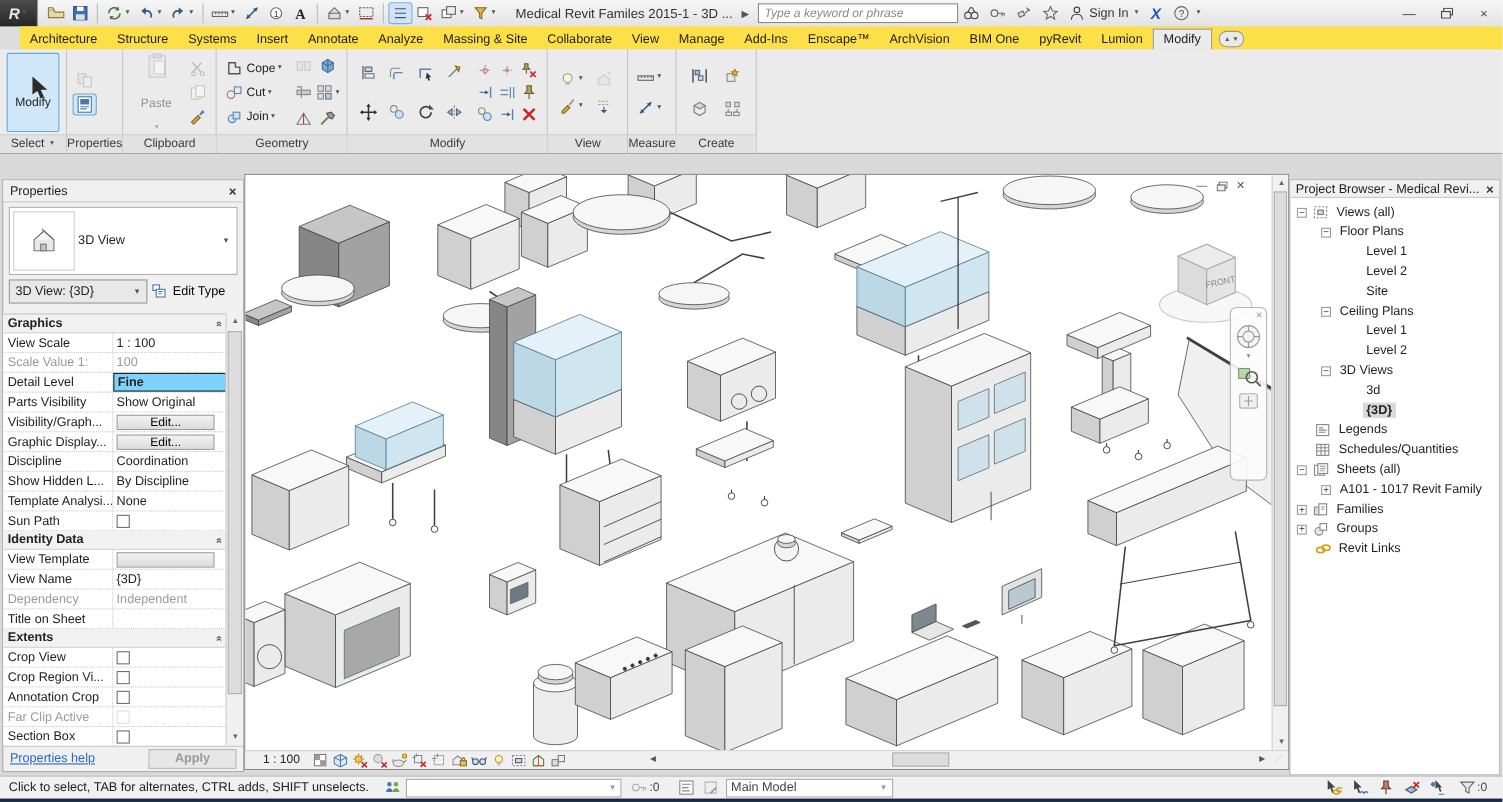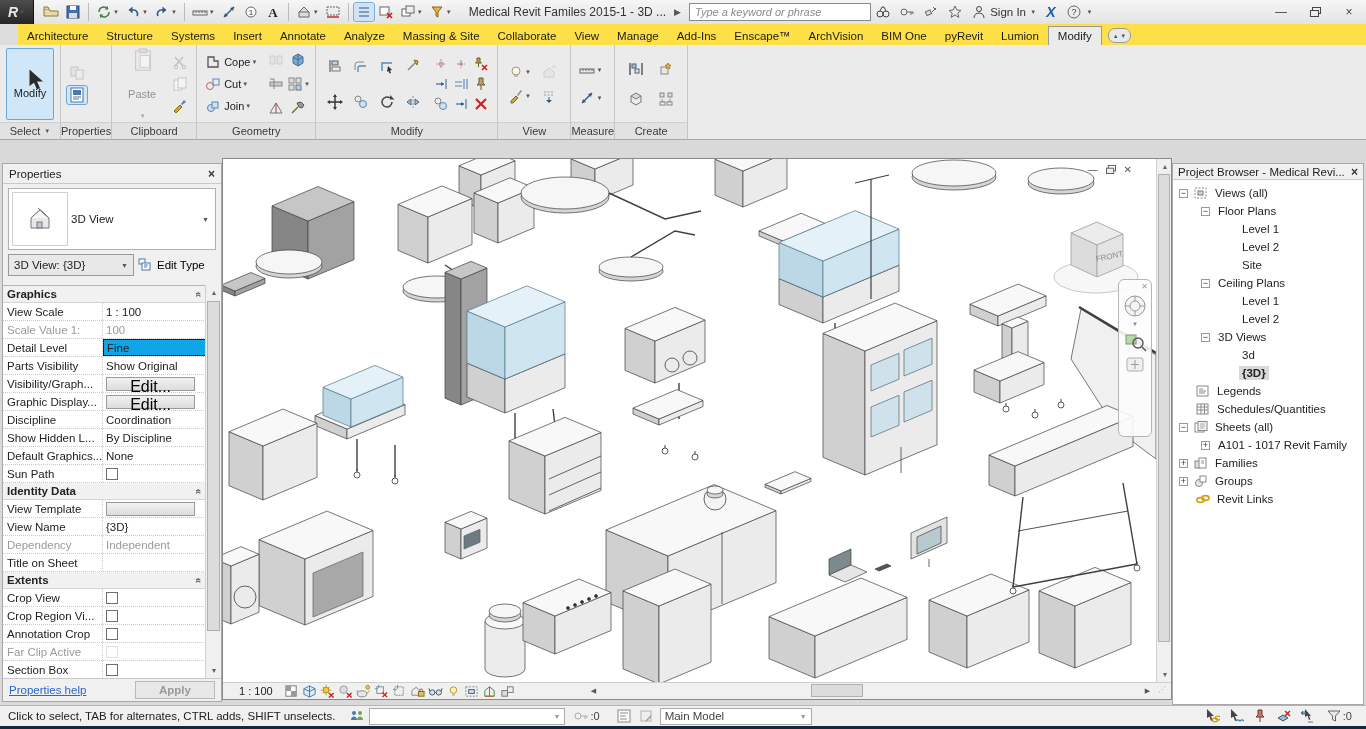--- a/index.html
+++ b/index.html
@@ -65,22 +65,22 @@
   .instrow { display:flex; margin:4px 5px; height:22px; }
   .instdd { flex:1; background:#e8e8e8; border:1px solid #9a9a9a; display:flex; align-items:center; padding:0 5px; font-size:11.5px; }
   .instdd .tdd { margin-left:auto; font-size:7px; color:#555; }
   .edittype { width:78px; margin-left:4px; background:#f0f0f0; border:none; display:flex; align-items:center; font-size:11.5px; gap:3px; }
   .pgrid { position:absolute; left:0; top:121px; width:203px; height:393px; background:#fff; border-top:1px solid #b5b5b5; overflow:hidden; }
   .psec { height:17px; background:#f1f1f1; border-bottom:1px solid #d5d5d5; display:flex; align-items:center; padding:0 4px; font-weight:bold; font-size:11.5px; }
   .psec .chev { margin-left:auto; display:inline-block; transform:rotate(90deg); color:#555; font-size:10px; }
   .prow { height:18px; display:flex; border-bottom:1px dotted #c9c9c9; align-items:flex-end; }
   .plabel { width:100px; padding:0 4px; border-right:1px dotted #c9c9c9; white-space:nowrap; overflow:hidden; font-size:11.5px; height:100%; display:flex; align-items:center; }
   .pval { flex:1; padding:0 3px; font-size:11.5px; white-space:nowrap; overflow:hidden; height:100%; display:flex; align-items:center; }
-  .pval.selcell { border:1px solid #222; background:#0ea5e9; }
-  .pbtn { width:92%; height:14px; background:linear-gradient(#f2f2f2,#dcdcdc); border:1px solid #9a9a9a; font-size:16px; font-family:"Liberation Sans",sans-serif; }
+  .pval.selcell { border:1px solid #222; background:#7dd3fc;font-weight:bold; }
+  .pbtn { width:92%; height:14px; background:linear-gradient(#f2f2f2,#dcdcdc); border:1px solid #9a9a9a; font-size:11px; font-family:"Liberation Sans",sans-serif; }
   .pcheck { width:12px; height:12px; border:1px solid #707070; background:#fff; }
   .pcheck.dis { border-color:#bbb; }
   .greyed { color:#9a9a9a; }
   .pscroll { position:absolute; right:0; top:121px; width:16px; height:393px; background:#f0f0f0; border-left:1px solid #d0d0d0; }
   .arr { position:absolute; left:0; width:16px; height:15px; text-align:center; font-size:7px; color:#666; line-height:15px; }
   .pthumb { position:absolute; left:1px; width:13px; background:#dcdcdc; border:1px solid #b0b0b0; }
   .pfoot { position:absolute; left:0; bottom:0; width:218px; height:23px; display:flex; align-items:center; padding:0 6px; border-top:1px solid #c9c9c9; }
   .phelp { color:#2a66c8; text-decoration:underline; font-size:11.5px; }
   .applybtn { margin-left:auto; width:80px; height:18px; background:#e7e7e7; border:1px solid #b9b9b9; color:#9a9a9a; font-size:11.5px; font-family:"Liberation Sans",sans-serif;font-weight:bold; }
 
@@ -743,21 +743,21 @@
               <span>Coordination</span>
             </span>
           </div>
           <div class="prow">
             <span class="plabel">Show Hidden L...</span>
             <span class="pval">
               <span>By Discipline</span>
             </span>
           </div>
           <div class="prow">
-            <span class="plabel">Default Graphics...</span>
+            <span class="plabel">Template Analysi...</span>
             <span class="pval">
               <span>None</span>
             </span>
           </div>
           <div class="prow">
             <span class="plabel">Sun Path</span>
             <span class="pval">
               <span class="pcheck"></span>
             </span>
           </div>

